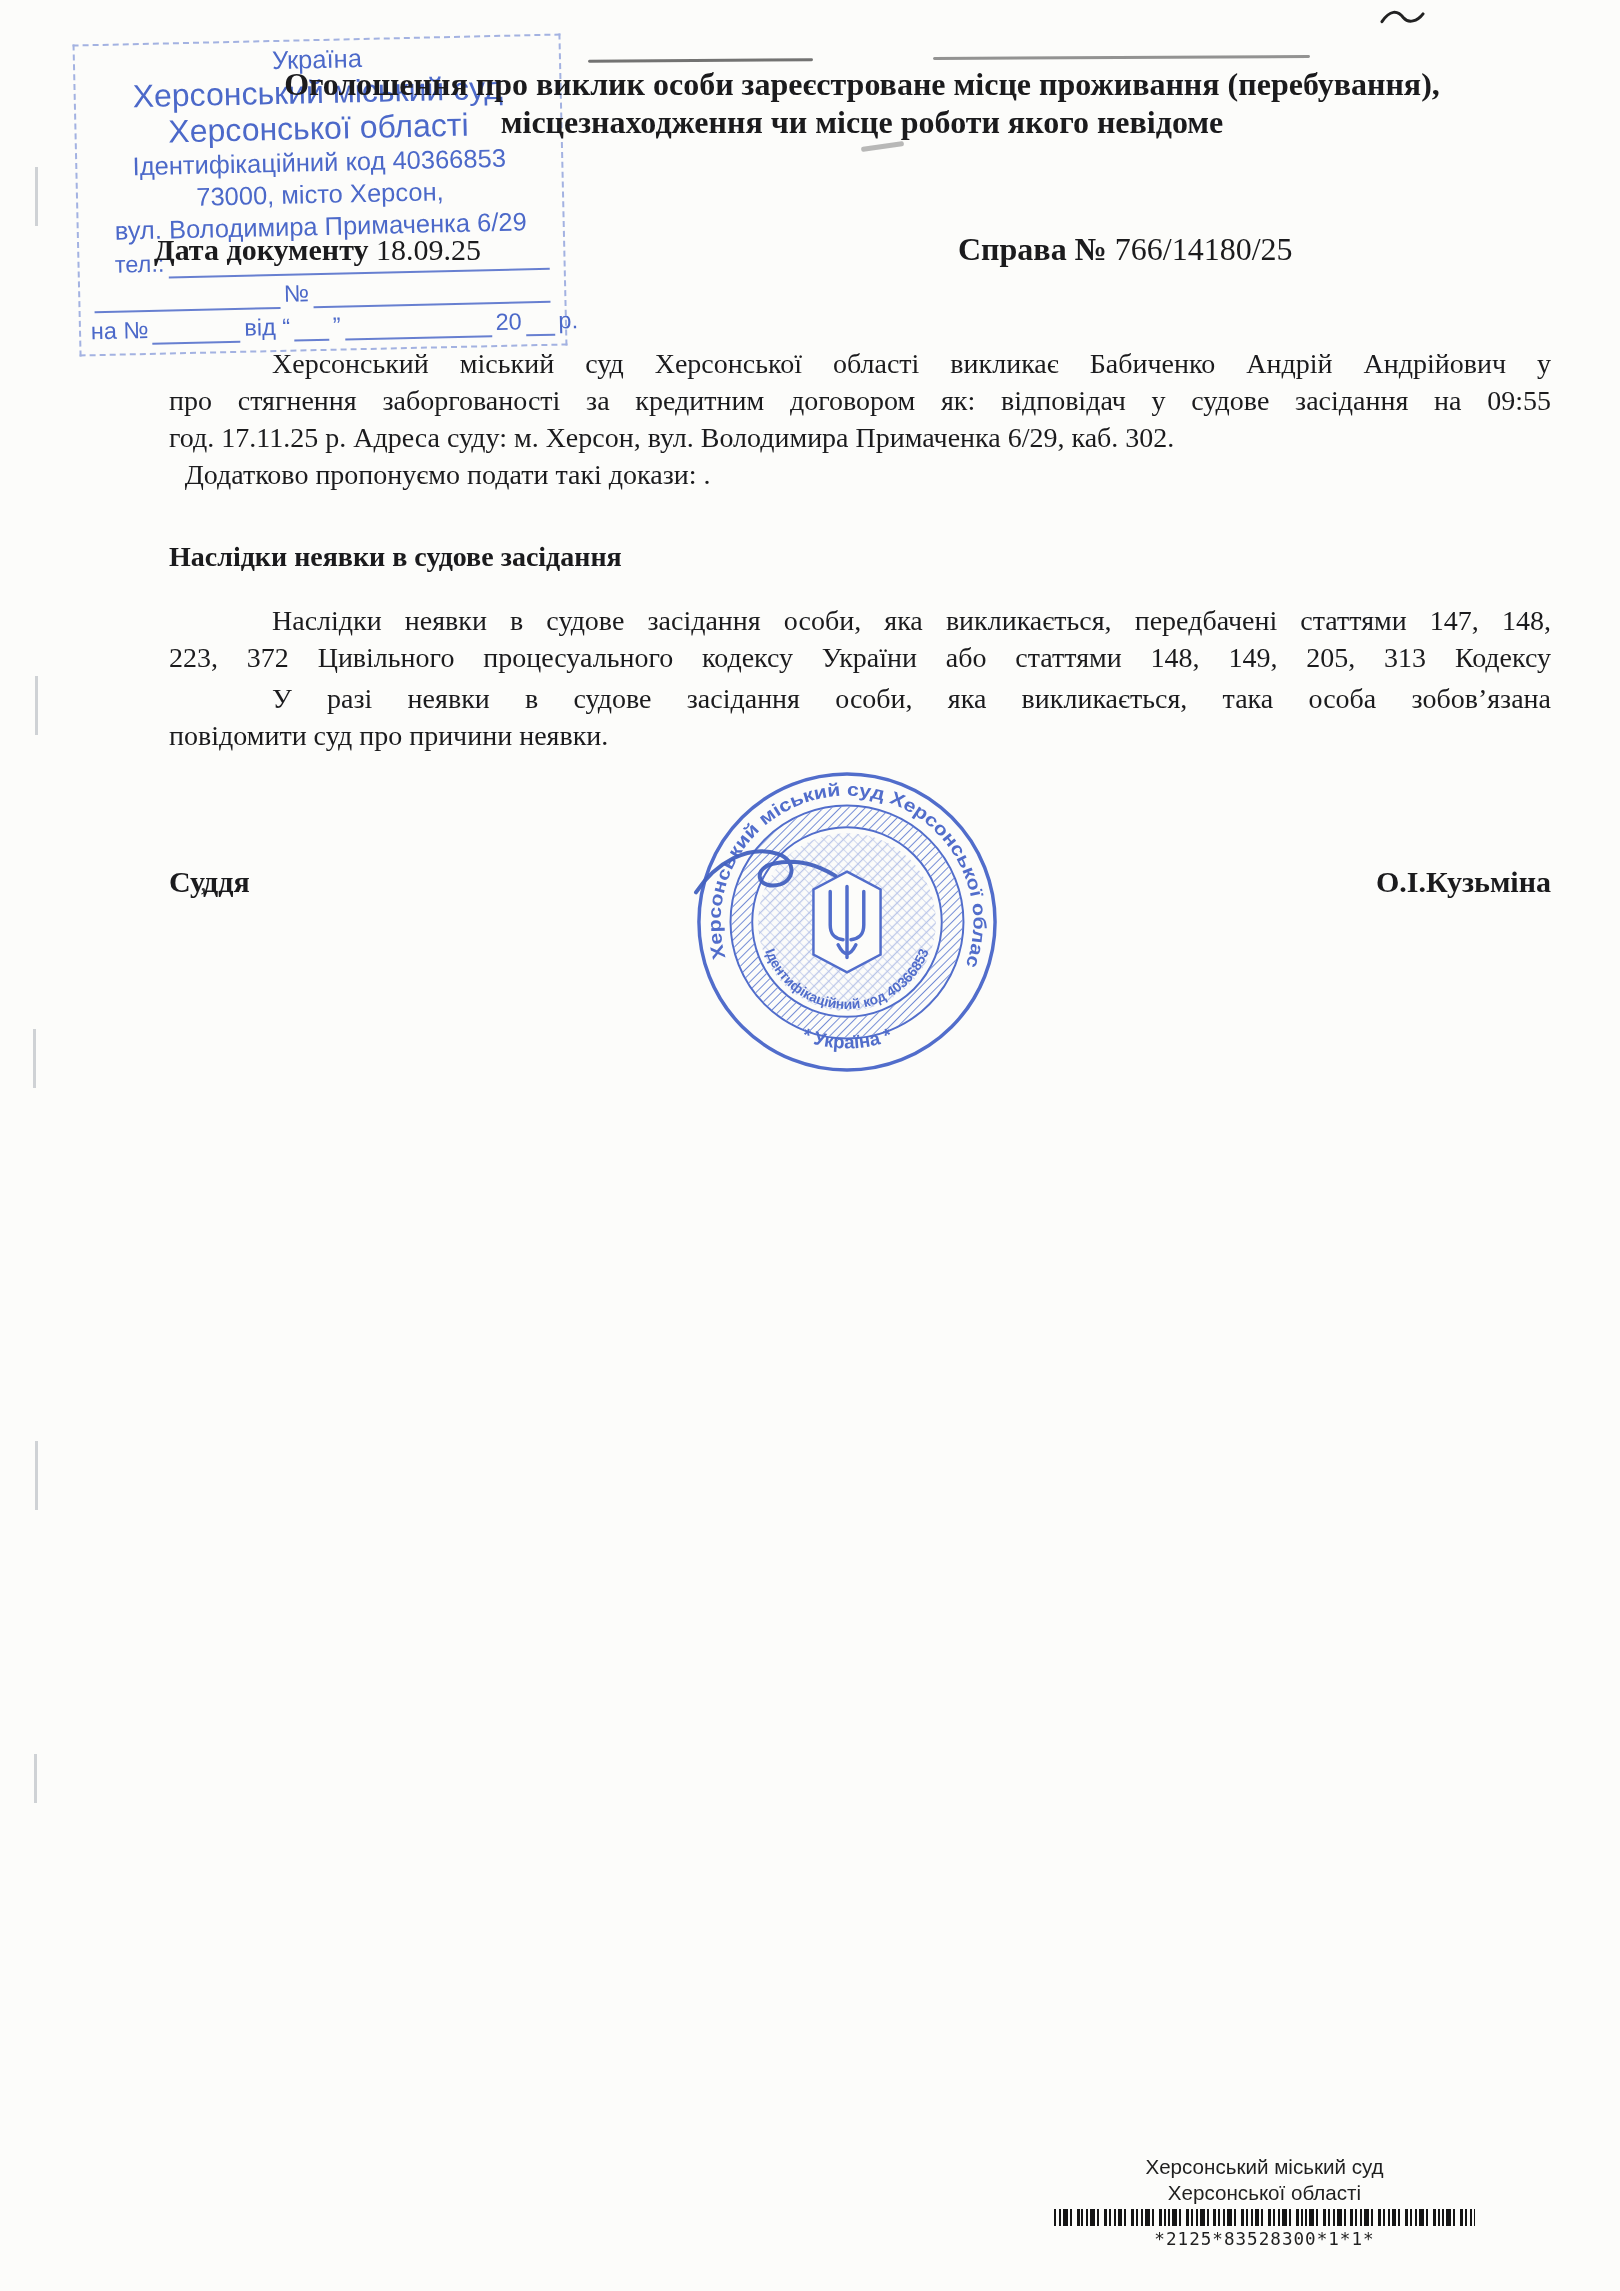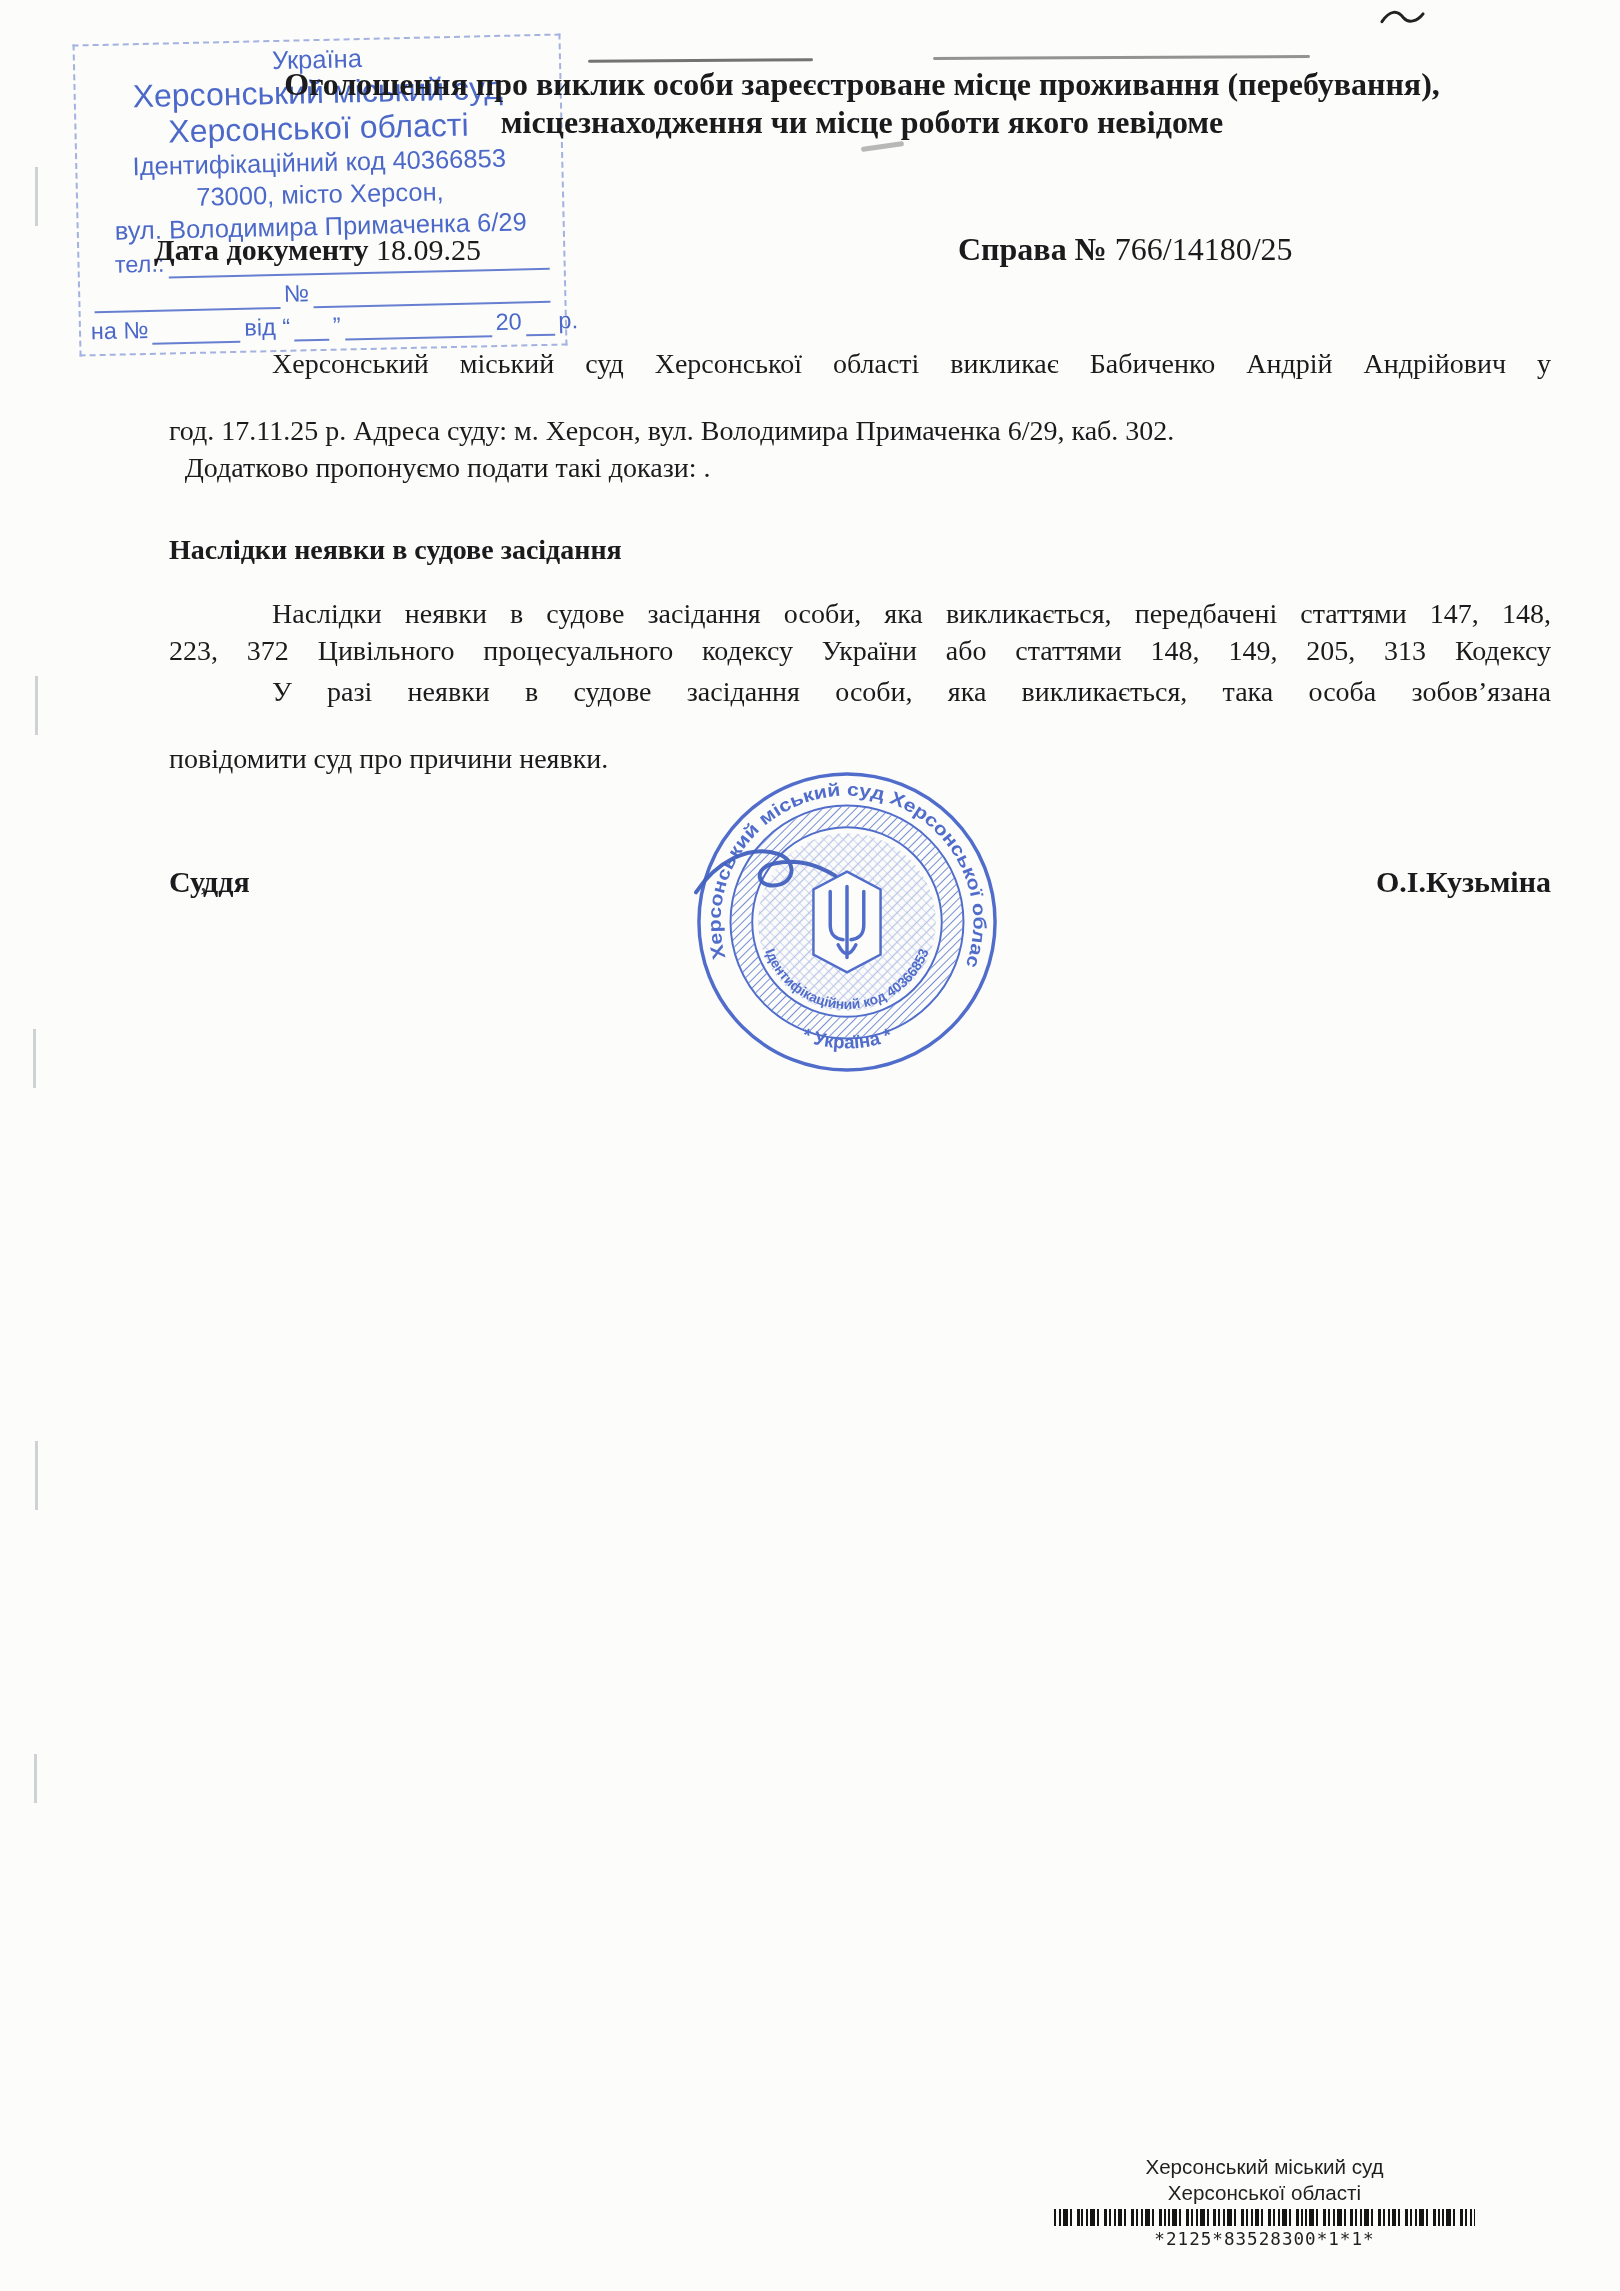--- a/index.html
+++ b/index.html
@@ -25,21 +25,21 @@
     font-weight:bold;font-size:32px;line-height:38px;z-index:2;}
   .doc-date{position:absolute;left:154px;top:233px;font-size:30px;z-index:2;}
   .doc-date .lbl{font-weight:bold;}
   .case-no{position:absolute;left:958px;top:231px;font-size:32px;z-index:2;}
   .case-no .lbl{font-weight:bold;}
 
   
   .body-block{position:absolute;left:169px;top:345px;width:1382px;
     font-size:28px;line-height:37px;z-index:2;}
   .jline{text-align:justify;text-align-last:justify;}
-  .lline{text-align:left;margin-top:30px;}
+  .lline{text-align:left;}
   .ind{text-indent:103px;}
   .p2{text-indent:15.7px;margin:0;}
   .section-heading{text-align:left;font-weight:bold;margin:45px 0 27.4px 0;}
   .p4{margin-top:3.9px;font-family:Liberation Serif, serif;}
 
   .sig-row{position:absolute;left:169px;top:841px;width:1382px;z-index:2;
     display:flex;justify-content:space-between;font-weight:bold;font-size:30px;margin-top:24px;}
 
   
   .seal{position:absolute;left:694px;top:769px;width:306px;height:306px;z-index:3;
@@ -114,20 +114,21 @@
     <span>18.09.25</span>
   </div>
   <div class="case-no">
     <span class="lbl">Справа №</span>
     <span>766/14180/25</span>
   </div>
 
   <div class="body-block">
     <div>
       <div class="jline ind">Херсонський міський суд Херсонської області викликає Бабиченко Андрій Андрійович у</div>
+      <div class="jline">про стягнення заборгованості за кредитним договором  як: відповідач у судове засідання  на  09:55</div>
       <div class="lline">год. 17.11.25 р. Адреса суду: м. Херсон, вул. Володимира Примаченка  6/29, каб. 302.</div>
     </div>
     <p class="p2 lline">Додатково пропонуємо подати такі докази: .</p>
     <div class="section-heading">Наслідки неявки в судове засідання</div>
     <div>
       <div class="jline ind">Наслідки неявки в судове засідання особи, яка викликається, передбачені статтями 147, 148,</div>
       <div class="jline">223, 372 Цивільного процесуального кодексу України або статтями 148, 149, 205, 313 Кодексу</div>
     </div>
     <div class="p4">
       <div class="jline ind">У разі неявки в судове засідання особи, яка викликається, така особа зобов’язана</div>

